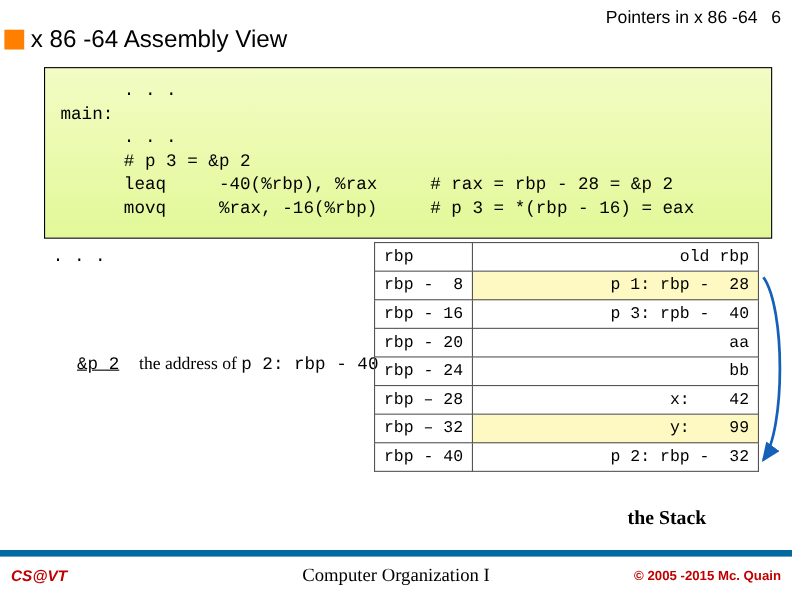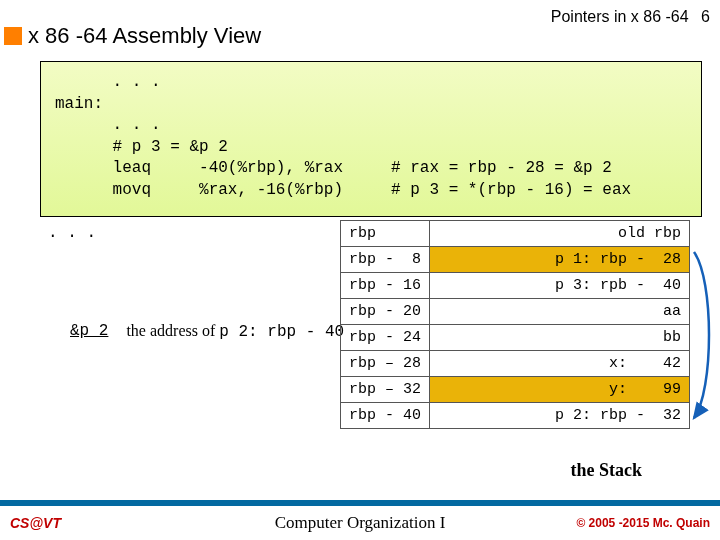--- a/index.html
+++ b/index.html
@@ -79,21 +79,21 @@
     font-family: "Courier New", monospace;
     font-size: 15px;
   }
   .stack td {
     border: 1px solid #555;
     padding: 3px 8px;
     height: 26px;
   }
   .stack td.left { width: 81px; white-space: pre; }
   .stack td.right { text-align: right; white-space: pre; }
-  .stack tr.hl td.right { background: #eab308; }
+  .stack tr.hl td.right { background: #fef9c3; }
   .stack-caption {
     position: absolute;
     right: 78px;
     top: 460px;
     font-family: Georgia, 'Times New Roman', serif;
     font-size: 18px;
     font-weight: bold;
   }
   svg.arrow {
     position: absolute;

